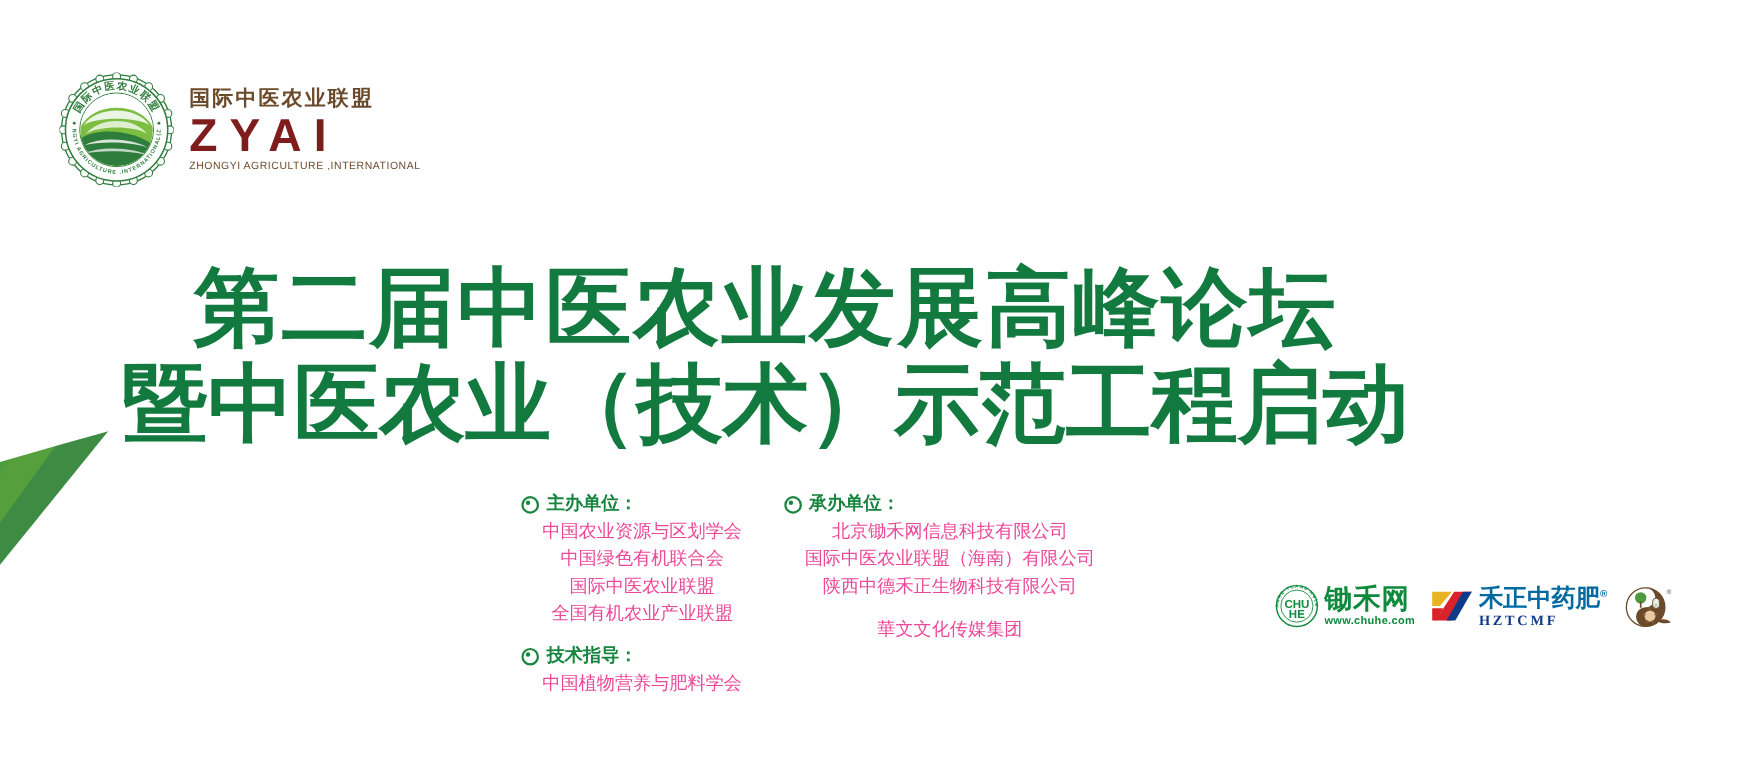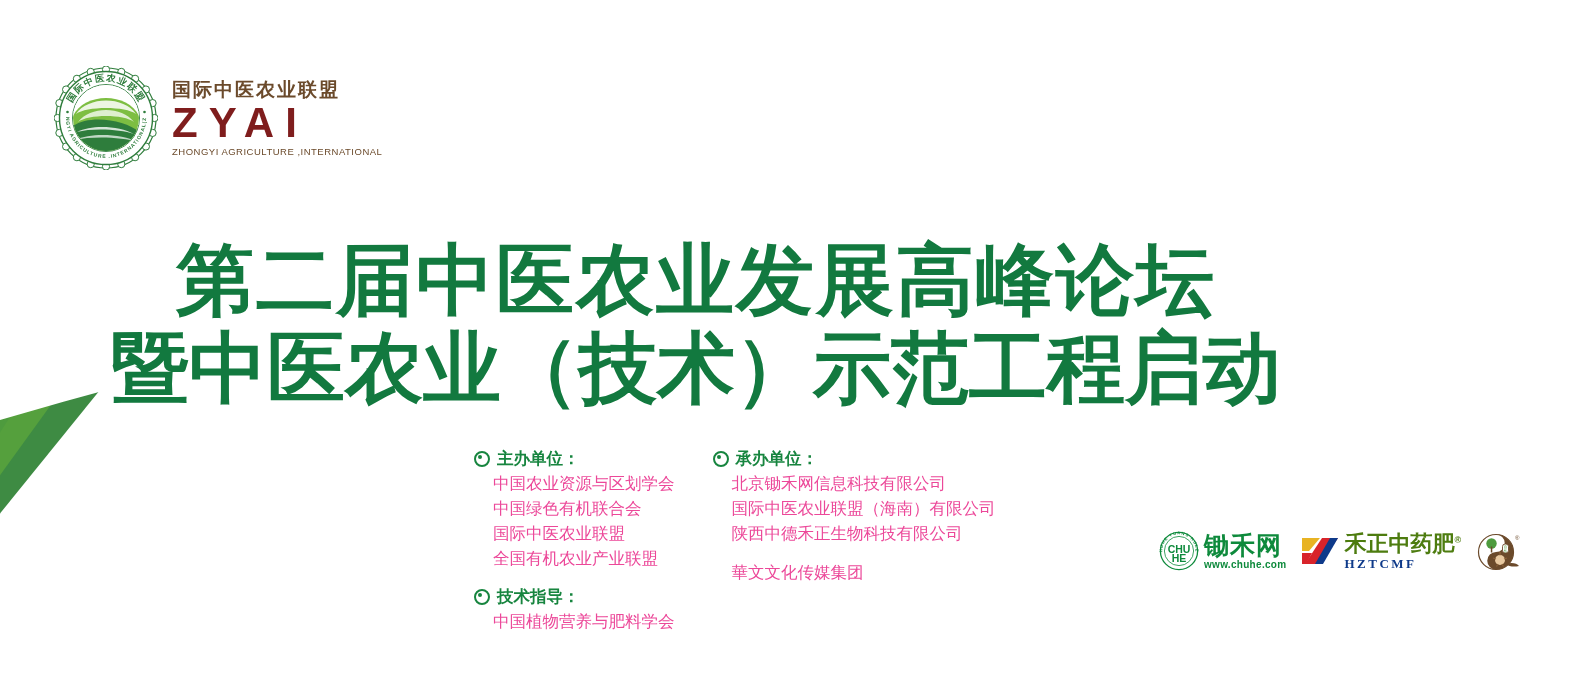--- a/index.html
+++ b/index.html
@@ -54,21 +54,21 @@
       0 0 0 #fff;
   }
   .title-line.l2{letter-spacing:0px;}
 
   
   #info{
     position:absolute;left:474px;top:447px;
     display:flex;gap:38px;align-items:flex-start;
   }
   .info-col{display:flex;flex-direction:column;}
-  .info-group{margin-bottom:14px;}
+  .info-group{margin-bottom:14px;text-align:center;}
   .info-group:last-child{margin-bottom:0;}
   .info-head{
     display:flex;align-items:center;gap:7px;
     font-size:16.5px;font-weight:bold;color:#17853F;
     line-height:1.45;white-space:nowrap;
   }
   .bullet{
     width:12px;height:12px;border-radius:50%;
     border:2px solid #17853F;background:#fff;
     position:relative;flex:0 0 auto;
@@ -99,21 +99,21 @@
   }
   #sp-chuhe .url{
     font-size:10px;font-weight:bold;color:#0E8A3C;letter-spacing:0.3px;
     margin-top:2px;white-space:nowrap;
   }
   
   #sp-hzt{gap:4px;background:#fff;padding:2px 3px;}
   #sp-hzt .mark{width:40px;height:32px;flex:0 0 auto;}
   #sp-hzt .txt{display:flex;flex-direction:column;line-height:1;}
   #sp-hzt .cn{
-    font-size:22px;font-weight:bold;color:#4d7c0f;letter-spacing:0px;
+    font-size:22px;font-weight:bold;color:#0369a1;letter-spacing:0px;
     white-space:nowrap;position:relative;
   }
   #sp-hzt .cn sup{font-size:9px;vertical-align:super;}
   #sp-hzt .en{
     font-family:"Liberation Serif","DejaVu Serif",serif;
     font-size:13px;font-weight:bold;color:#0E3A8A;letter-spacing:2.5px;
     margin-top:2px;white-space:nowrap;
   }
   
   #sp-emblem{width:46px;height:46px;}

